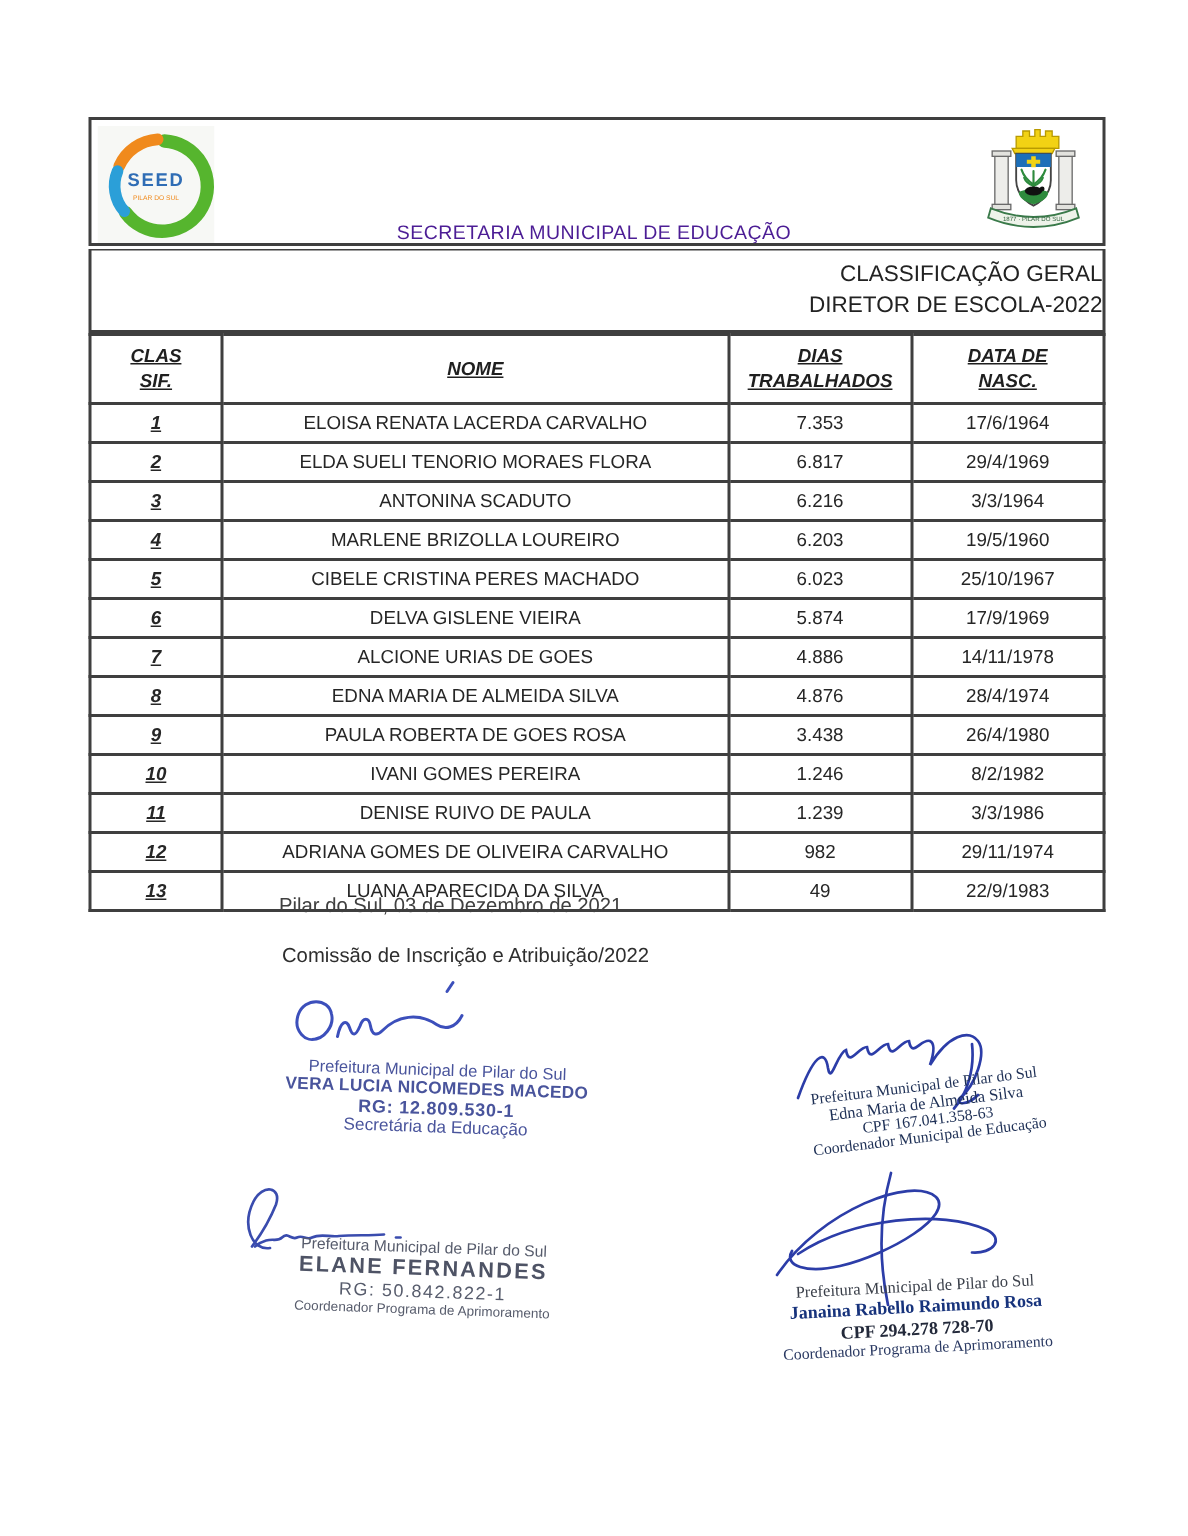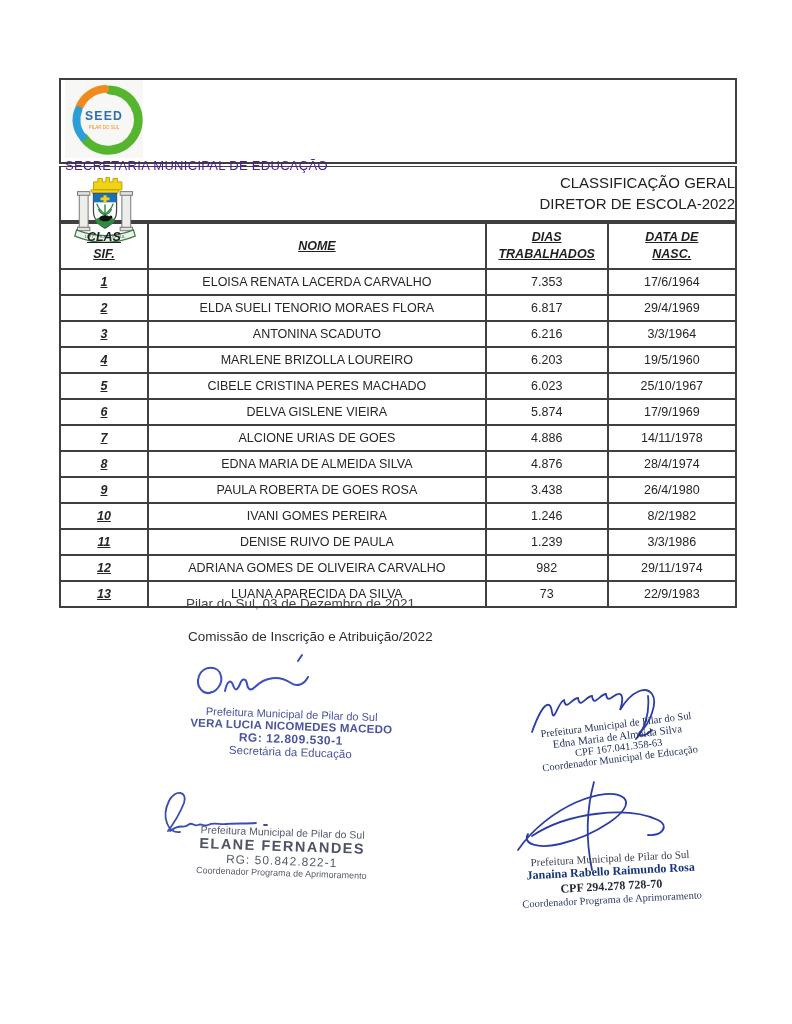--- a/index.html
+++ b/index.html
@@ -4,22 +4,22 @@
 <style>
   html,body{margin:0;padding:0;background:#e8e8e8;}
   .page{
     position:relative;width:792px;height:1024px;background:#ffffff;
     font-family:"Liberation Sans",sans-serif;color:#262626;overflow:hidden;
     margin:0 auto;
   }
   .doc{position:absolute;left:59px;top:78px;width:678px;}
   
   .header-box{
-    display:flex;align-items:flex-start;border:2px solid #3f3f3f;height:82px;
-    padding:0 4px;background:#fff;flex-direction:column;
+    display:flex;align-items:flex-end;border:2px solid #3f3f3f;height:82px;
+    padding:0 4px;background:#fff;
   }
   .seed-logo{width:78px;height:78px;flex:0 0 auto;}
   .header-title{
     flex:1;text-align:center;font-size:13px;letter-spacing:.3px;color:#4c1d95;
   }
   .crest{width:80px;height:80px;flex:0 0 auto;margin-right:2px;}
   
   .title-box{
     border:2px solid #3f3f3f;border-top-width:1px;margin-top:2px;
     text-align:right;padding:5px 0 6px 0;font-size:15px;color:#222;
@@ -221,21 +221,21 @@
     </tr>
           <tr>
       <td class="rank">12</td>
       <td>ADRIANA GOMES DE OLIVEIRA CARVALHO</td>
       <td>982</td>
       <td>29/11/1974</td>
     </tr>
           <tr>
       <td class="rank">13</td>
       <td>LUANA APARECIDA DA SILVA</td>
-      <td>73</td>
+      <td>49</td>
       <td>22/9/1983</td>
     </tr>
         </tbody>
     </table>
   </div>
 
   <div class="abs date-line">Pilar do Sul, 03 de Dezembro de 2021</div>
   <div class="abs committee-line">Comissão de Inscrição e Atribuição/2022</div>
 
   <svg class="sig" style="left:178px;top:650px;" width="160" height="62" viewBox="0 0 160 62">

